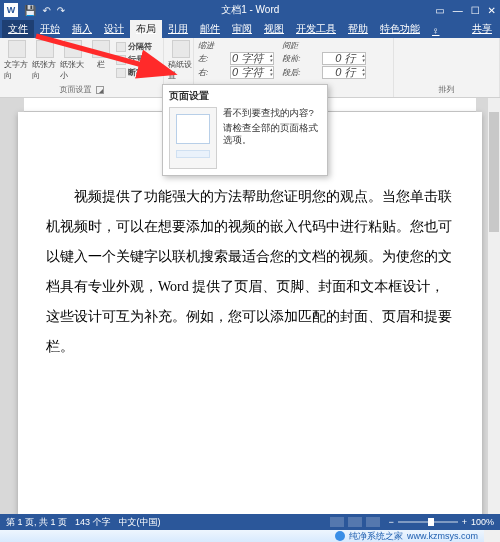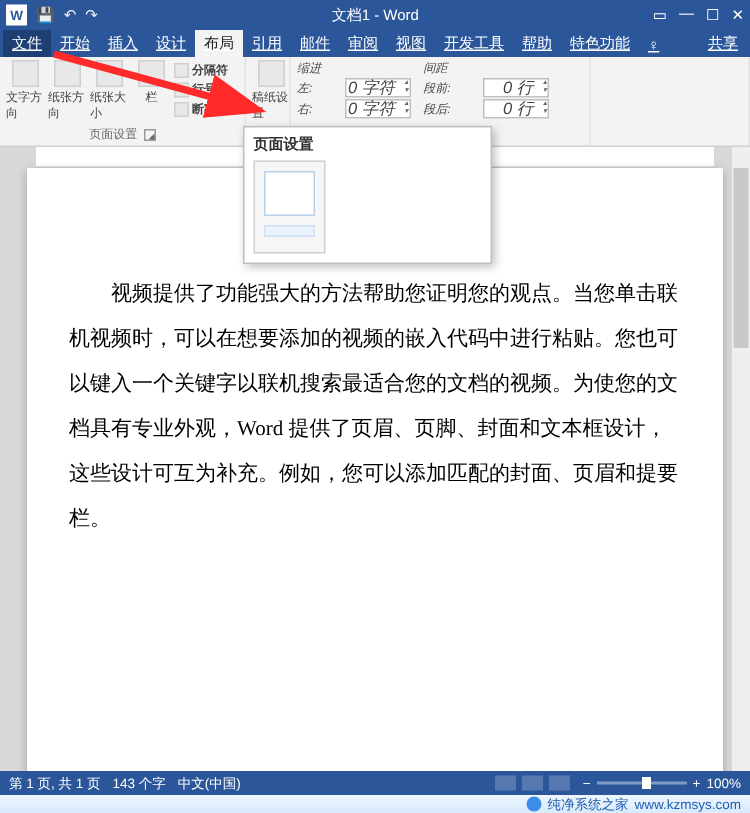--- a/index.html
+++ b/index.html
@@ -36,21 +36,21 @@
   .page p { font-family: Liberation Serif, serif; font-size: 14px; line-height: 2.15; color: #000; text-indent: 2em; }
   .scrollbar { position: absolute; right: 0; top: 98px; bottom: 28px; width: 12px; background: #efefef; }
   .scrollbar .thumb { position: absolute; left: 1px; right: 1px; top: 14px; height: 120px; background: #c8c8c8; }
   .statusbar { position: absolute; left: 0; right: 0; bottom: 12px; height: 16px; background: #2b579a; color: #fff; display: flex; align-items: center; font-size: 9px; padding: 0 6px; gap: 8px; }
   .statusbar .spacer { flex: 1; }
   .viewbtns { display: flex; gap: 4px; align-items: center; }
   .viewbtns .vb { width: 14px; height: 10px; background: rgba(255,255,255,.2); }
   .zoom { display: flex; align-items: center; gap: 4px; }
   .zslider { width: 60px; height: 2px; background: rgba(255,255,255,.4); position: relative; }
   .zslider::after { content: ""; position: absolute; left: 50%; top: -3px; width: 6px; height: 8px; background: #fff; }
-  .watermark { position: absolute; left: 0; right: 0; bottom: 0; height: 12px; background: linear-gradient(#eef6fe,#d8eafe); color: #2160b0; font-size: 9px; display: flex; align-items: center; justify-content: flex-end; padding: 0 6px; gap: 4px; }
+  .watermark { position: absolute; left: 0; right: 16px; bottom: 0; height: 12px; background: linear-gradient(#eef6fe,#d8eafe); color: #2160b0; font-size: 9px; display: flex; align-items: center; justify-content: flex-end; padding: 0 6px; gap: 4px; }
   .watermark .lg { width: 10px; height: 10px; border-radius: 50%; background: #3a8ee6; }
   .arrow { position: absolute; top: 30px; left: 30px; width: 160px; height: 60px; z-index: 50; pointer-events: none; }
   .arrow svg { width: 100%; height: 100%; }
   .tooltip { position: absolute; top: 84px; left: 162px; width: 166px; background: #fff; border: 1px solid #c0c0c0; box-shadow: 2px 2px 6px rgba(0,0,0,.25); z-index: 40; font-size: 9.5px; color: #333; }
   .tooltip .tt-head { padding: 4px 6px 2px 6px; font-weight: bold; font-size: 10px; }
   .tooltip .tt-body { display: flex; padding: 2px 6px 6px 6px; gap: 6px; }
   .tt-thumb { width: 48px; height: 62px; background: #f6f6f6; border: 1px solid #d0d0d0; position: relative; }
   .tt-thumb .frm { position:absolute; left:6px; right:6px; top:6px; bottom:24px; border:1px solid #b8cfe8; background:#fff; }
   .tt-thumb .bar { position:absolute; left:6px; right:6px; bottom:10px; height:8px; background:#eaf2fb; border:1px solid #cfe0f2; }
   .tt-txt { flex: 1; }
@@ -173,20 +173,21 @@
     <div class="row" style="flex-wrap:wrap;gap:3px">
       <div class="k" style="width:12px;height:12px"></div>
       <div class="k" style="width:12px;height:12px"></div>
       <div class="k" style="width:12px;height:12px"></div>
       <div class="k" style="width:12px;height:12px"></div>
       <div class="k" style="width:12px;height:12px"></div>
       <div class="k" style="width:12px;height:12px"></div>
       <div class="k" style="width:12px;height:12px"></div>
       <div class="k" style="width:12px;height:12px"></div>
     </div>
+    <div class="glabel">排列</div>
   </div>
 </div>
 
 <div class="arrow">
   <svg viewBox="0 0 160 60">
     <defs>
         <marker id="ah" markerWidth="8" markerHeight="8" refX="6" refY="3" orient="auto">
           <path d="M0,0 L8,3 L0,6 Z" fill="#ff2a2a"></path>
         </marker>
       </defs>
@@ -194,20 +195,24 @@
   </svg>
 </div>
 
 <div class="tooltip">
   <div class="tt-head">页面设置</div>
   <div class="tt-body">
     <div class="tt-thumb">
         <div class="frm"></div>
         <div class="bar"></div>
       </div>
+    <div class="tt-txt">
+      <div>看不到要查找的内容?</div>
+      <div>请检查全部的页面格式选项。</div>
+    </div>
   </div>
 </div>
 
 <div class="docarea">
   <div class="ruler"></div>
   <div class="page">
     <p>视频提供了功能强大的方法帮助您证明您的观点。当您单击联机视频时，可以在想要添加的视频的嵌入代码中进行粘贴。您也可以键入一个关键字以联机搜索最适合您的文档的视频。为使您的文档具有专业外观，Word 提供了页眉、页脚、封面和文本框设计，这些设计可互为补充。例如，您可以添加匹配的封面、页眉和提要栏。</p>
   </div>
 </div>
 

